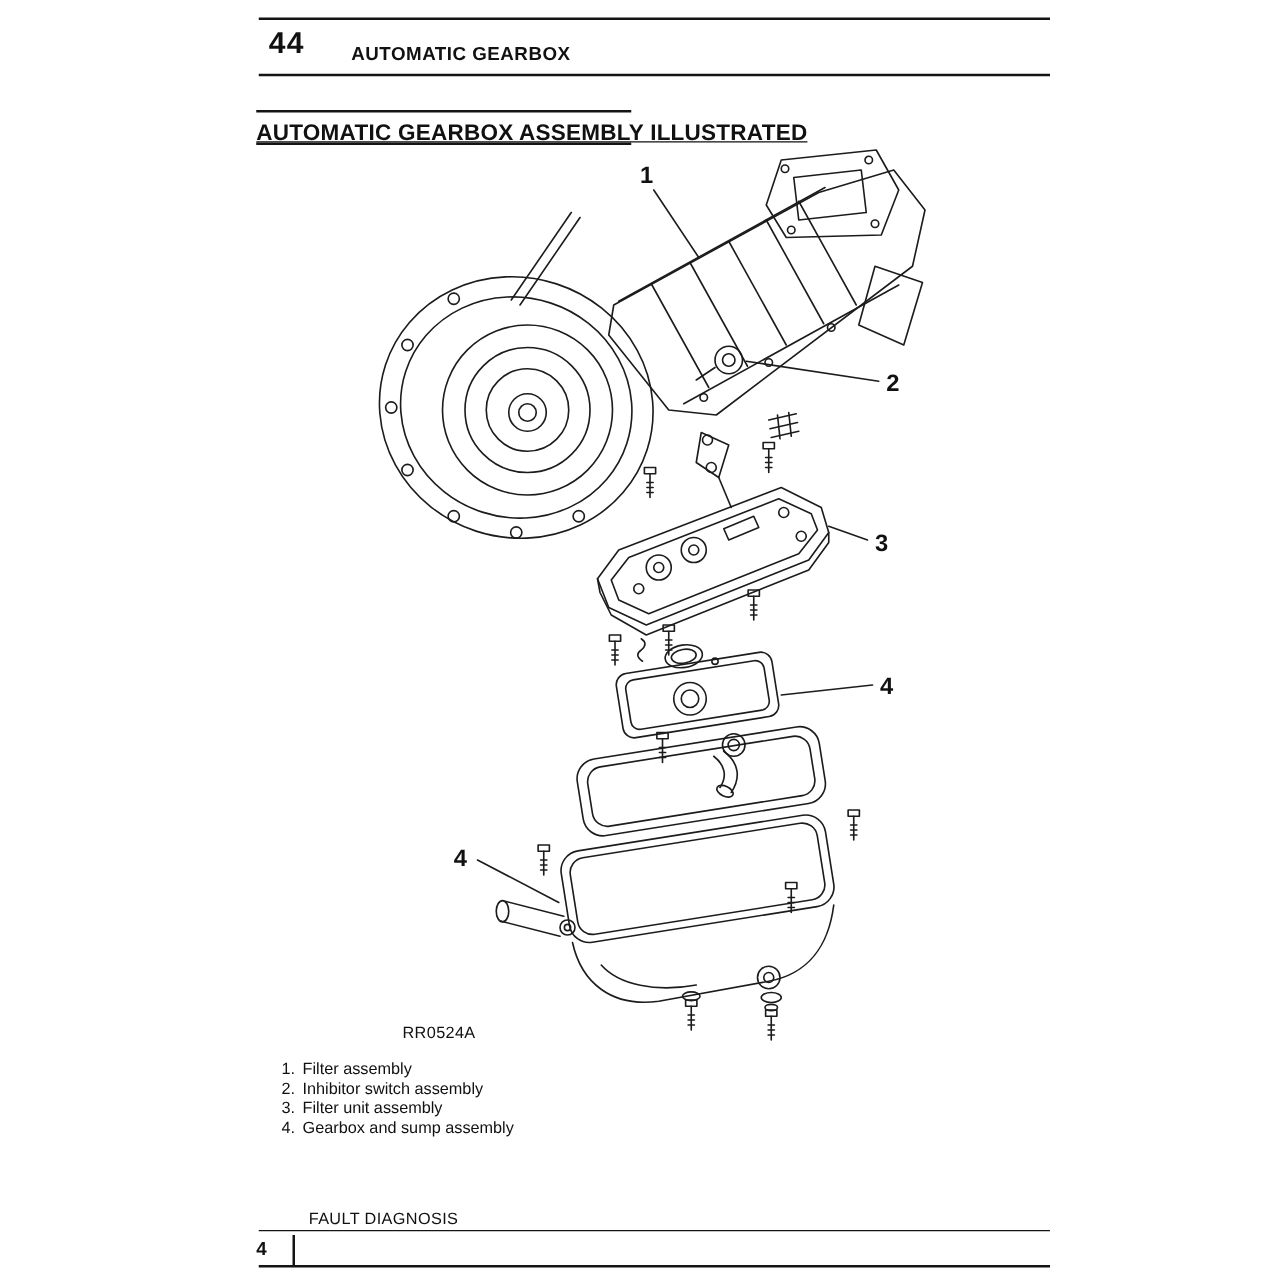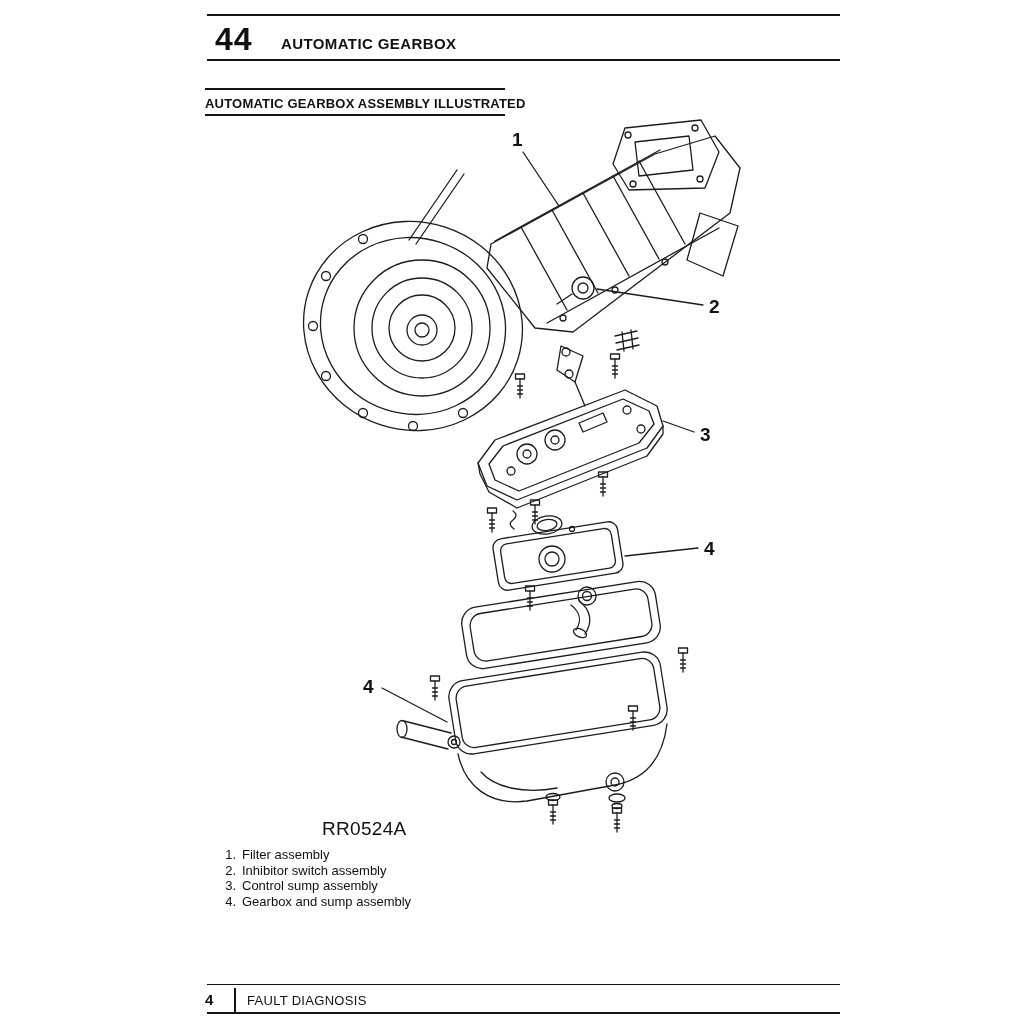--- a/index.html
+++ b/index.html
@@ -4,44 +4,44 @@
 <style>
   * { margin:0; padding:0; box-sizing:border-box; }
   html,body { width:1024px; height:1024px; background:#fff; }
   body { font-family:"Liberation Sans", sans-serif; color:#111; }
   .page { position:relative; width:1024px; height:1024px; background:#fff; overflow:hidden; }
   .rule { position:absolute; background:#141414; }
 
   
   .rule-top        { left:207px; top:14px;  width:633px; height:2px; }
   .rule-under-head { left:207px; top:59px;  width:633px; height:2px; }
-  .section-number  { position:absolute; left:215px; top:21px; font-size:32px; font-weight:bold; letter-spacing:1px; }
+  .section-number  { position:absolute; left:215px; top:21px; font-size:24px; font-weight:bold; letter-spacing:1px; }
   .header-title    { position:absolute; left:281px; top:35px; font-size:15px; font-weight:bold; letter-spacing:0.4px; }
 
   
   .rule-sec-top    { left:205px; top:88px;  width:300px; height:1.5px; }
   .rule-sec-bottom { left:205px; top:114px; width:300px; height:1.5px; }
-  .section-heading { position:absolute; left:205px; top:96px; font-size:13px; font-weight:bold; letter-spacing:0.2px; }
+  .section-heading { position:absolute; left:205px; top:96px; font-size:18px; font-weight:bold; letter-spacing:0.2px;text-decoration:underline; }
 
   
   .figure { position:absolute; left:195px; top:118px; width:640px; height:722px; }
   .figure svg { display:block; }
-  .figure-ref { position:absolute; left:322px; top:818px; font-size:19px; letter-spacing:0.3px; }
+  .figure-ref { position:absolute; left:322px; top:818px; font-size:13px; letter-spacing:0.3px; }
 
   
   .parts-list { position:absolute; left:220px; top:847px; font-size:13px; }
   .part-row { display:flex; line-height:15.5px; }
   .part-num { width:22px; text-align:right; padding-right:6px; }
 
   
   .rule-foot-top    { left:207px; top:984px;  width:633px; height:1px; }
   .rule-foot-bottom { left:207px; top:1012px; width:633px; height:2px; }
   .footer-page  { position:absolute; left:205px; top:991px; font-size:15px; font-weight:bold; }
   .footer-bar   { position:absolute; left:234px; top:988px; width:1.5px; height:24px; background:#141414; }
-  .footer-title { position:absolute; left:247px; top:993px; font-size:13px; letter-spacing:0.3px; }
+  .footer-title { position:absolute; left:247px; top:967px; font-size:13px; letter-spacing:0.3px; }
 
   text { font-family:"Liberation Sans", sans-serif; }
 </style>
 </head>
 <body>
 
 <div class="page">
 
   <div class="rule rule-top"></div>
   <div class="section-number">44</div>
@@ -230,21 +230,21 @@
     <div class="part-row">
       <span class="part-num">1.</span>
       <span>Filter assembly</span>
     </div>
     <div class="part-row">
       <span class="part-num">2.</span>
       <span>Inhibitor switch assembly</span>
     </div>
     <div class="part-row">
       <span class="part-num">3.</span>
-      <span>Control sump assembly</span>
+      <span>Filter unit assembly</span>
     </div>
     <div class="part-row">
       <span class="part-num">4.</span>
       <span>Gearbox and sump assembly</span>
     </div>
   </div>
 
   <div class="rule rule-foot-top"></div>
   <div class="footer-page">4</div>
   <div class="footer-bar"></div>

